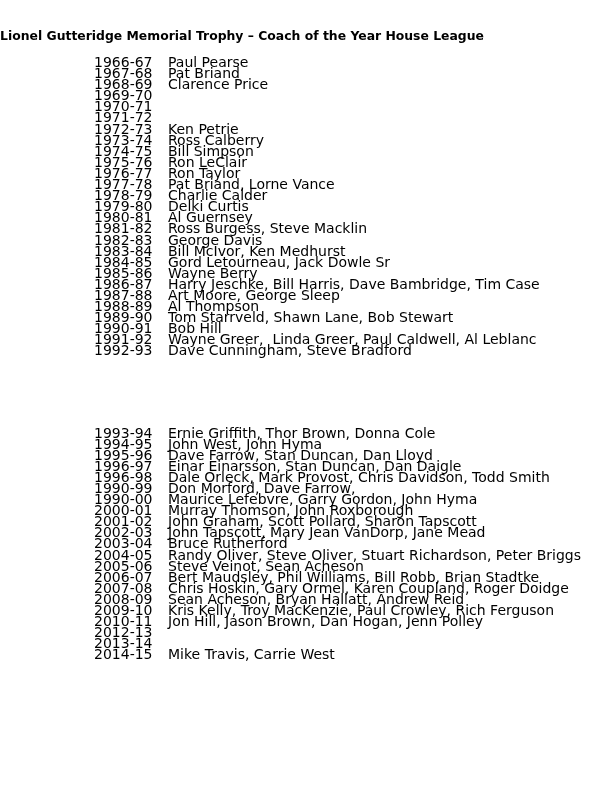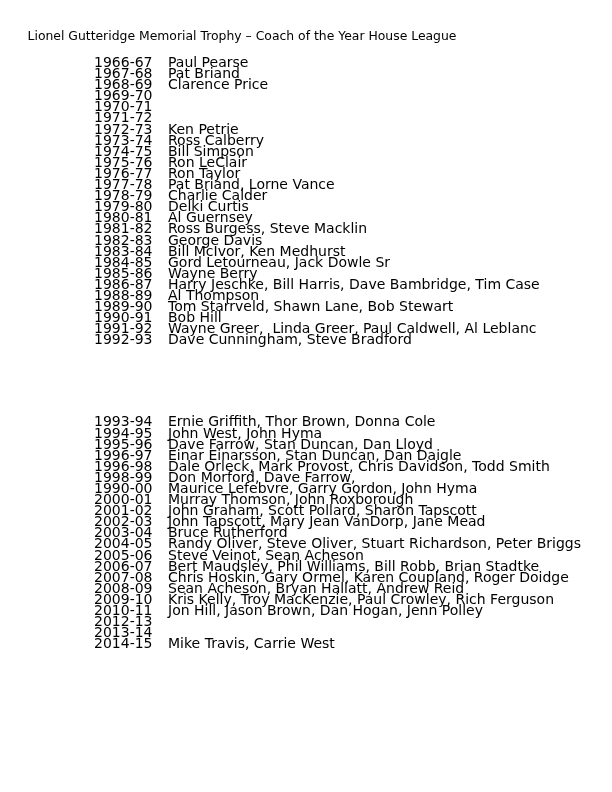--- a/index.html
+++ b/index.html
@@ -18,21 +18,21 @@
   }
   .title {
     position: absolute;
     top: 28px;
     left: 0;
     width: 484px;
     margin: 0;
     text-align: center;
     font-size: 12.4px;
     line-height: 15px;
-    font-weight: normal;
+    font-weight: bold;
     white-space: nowrap;
   }
   .award-list {
     position: absolute;
     top: 57px;
     left: 94px;
     width: 500px;
     font-size: 14px;
   }
   .row {
@@ -70,36 +70,37 @@
         <div class="row"><span class="year">1977-78</span><span class="names">Pat Briand, Lorne Vance</span></div>
         <div class="row"><span class="year">1978-79</span><span class="names">Charlie Calder</span></div>
         <div class="row"><span class="year">1979-80</span><span class="names">Delki Curtis</span></div>
         <div class="row"><span class="year">1980-81</span><span class="names">Al Guernsey</span></div>
         <div class="row"><span class="year">1981-82</span><span class="names">Ross Burgess, Steve Macklin</span></div>
         <div class="row"><span class="year">1982-83</span><span class="names">George Davis</span></div>
         <div class="row"><span class="year">1983-84</span><span class="names">Bill McIvor, Ken Medhurst</span></div>
         <div class="row"><span class="year">1984-85</span><span class="names">Gord Letourneau, Jack Dowle Sr</span></div>
         <div class="row"><span class="year">1985-86</span><span class="names">Wayne Berry</span></div>
         <div class="row"><span class="year">1986-87</span><span class="names">Harry Jeschke, Bill Harris, Dave Bambridge, Tim Case</span></div>
+        <div class="row"><span class="year">1987-88</span><span class="names">Art Moore, George Sleep</span></div>
         <div class="row"><span class="year">1988-89</span><span class="names">Al Thompson</span></div>
         <div class="row"><span class="year">1989-90</span><span class="names">Tom Starrveld, Shawn Lane, Bob Stewart</span></div>
         <div class="row"><span class="year">1990-91</span><span class="names">Bob Hill</span></div>
         <div class="row"><span class="year">1991-92</span><span class="names">Wayne Greer,  Linda Greer, Paul Caldwell, Al Leblanc</span></div>
         <div class="row"><span class="year">1992-93</span><span class="names">Dave Cunningham, Steve Bradford</span></div>
       </div>
 
     <div class="section-gap"></div>
 
     <div class="section">
         <div class="row"><span class="year">1993-94</span><span class="names">Ernie Griffith, Thor Brown, Donna Cole</span></div>
         <div class="row"><span class="year">1994-95</span><span class="names">John West, John Hyma</span></div>
         <div class="row"><span class="year">1995-96</span><span class="names">Dave Farrow, Stan Duncan, Dan Lloyd</span></div>
         <div class="row"><span class="year">1996-97</span><span class="names">Einar Einarsson, Stan Duncan, Dan Daigle</span></div>
         <div class="row"><span class="year">1996-98</span><span class="names">Dale Orleck, Mark Provost, Chris Davidson, Todd Smith</span></div>
-        <div class="row"><span class="year">1998-99</span><span class="names">Don Morford, Dave Farrow,</span></div>
+        <div class="row"><span class="year">1990-99</span><span class="names">Don Morford, Dave Farrow,</span></div>
         <div class="row"><span class="year">1990-00</span><span class="names">Maurice Lefebvre, Garry Gordon, John Hyma</span></div>
         <div class="row"><span class="year">2000-01</span><span class="names">Murray Thomson, John Roxborough</span></div>
         <div class="row"><span class="year">2001-02</span><span class="names">John Graham, Scott Pollard, Sharon Tapscott</span></div>
         <div class="row"><span class="year">2002-03</span><span class="names">John Tapscott, Mary Jean VanDorp, Jane Mead</span></div>
         <div class="row"><span class="year">2003-04</span><span class="names">Bruce Rutherford</span></div>
         <div class="row"><span class="year">2004-05</span><span class="names">Randy Oliver, Steve Oliver, Stuart Richardson, Peter Briggs</span></div>
         <div class="row"><span class="year">2005-06</span><span class="names">Steve Veinot, Sean Acheson</span></div>
         <div class="row"><span class="year">2006-07</span><span class="names">Bert Maudsley, Phil Williams, Bill Robb, Brian Stadtke</span></div>
         <div class="row"><span class="year">2007-08</span><span class="names">Chris Hoskin, Gary Ormel, Karen Coupland, Roger Doidge</span></div>
         <div class="row"><span class="year">2008-09</span><span class="names">Sean Acheson, Bryan Hallatt, Andrew Reid</span></div>

